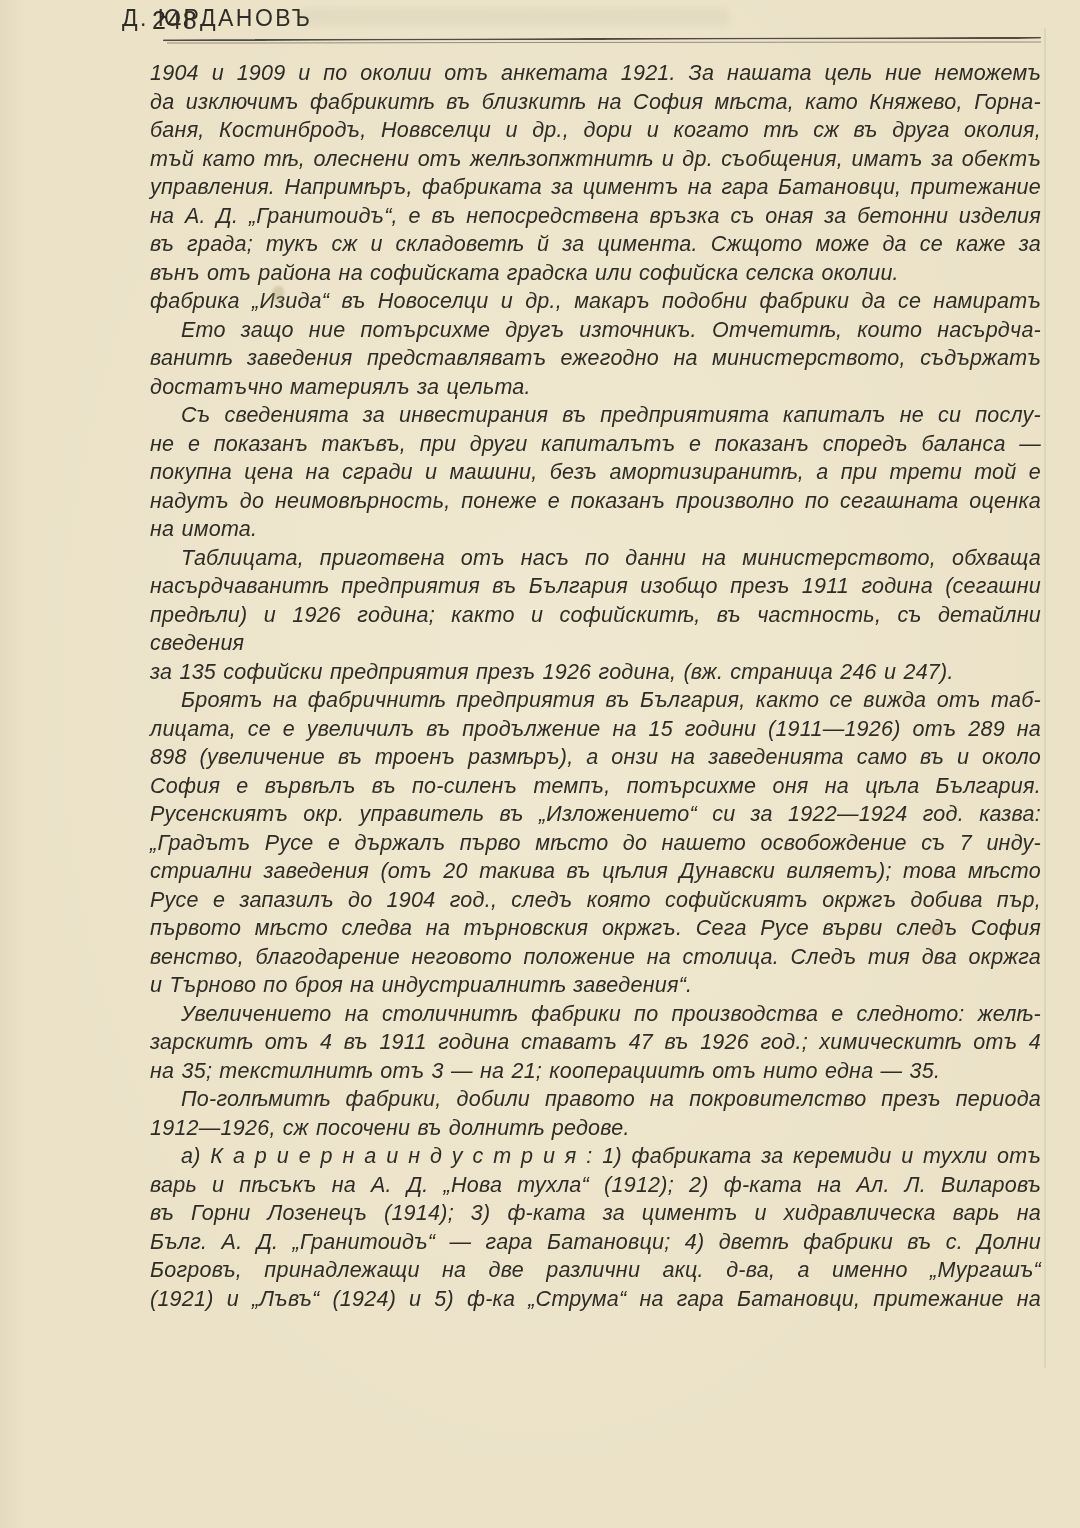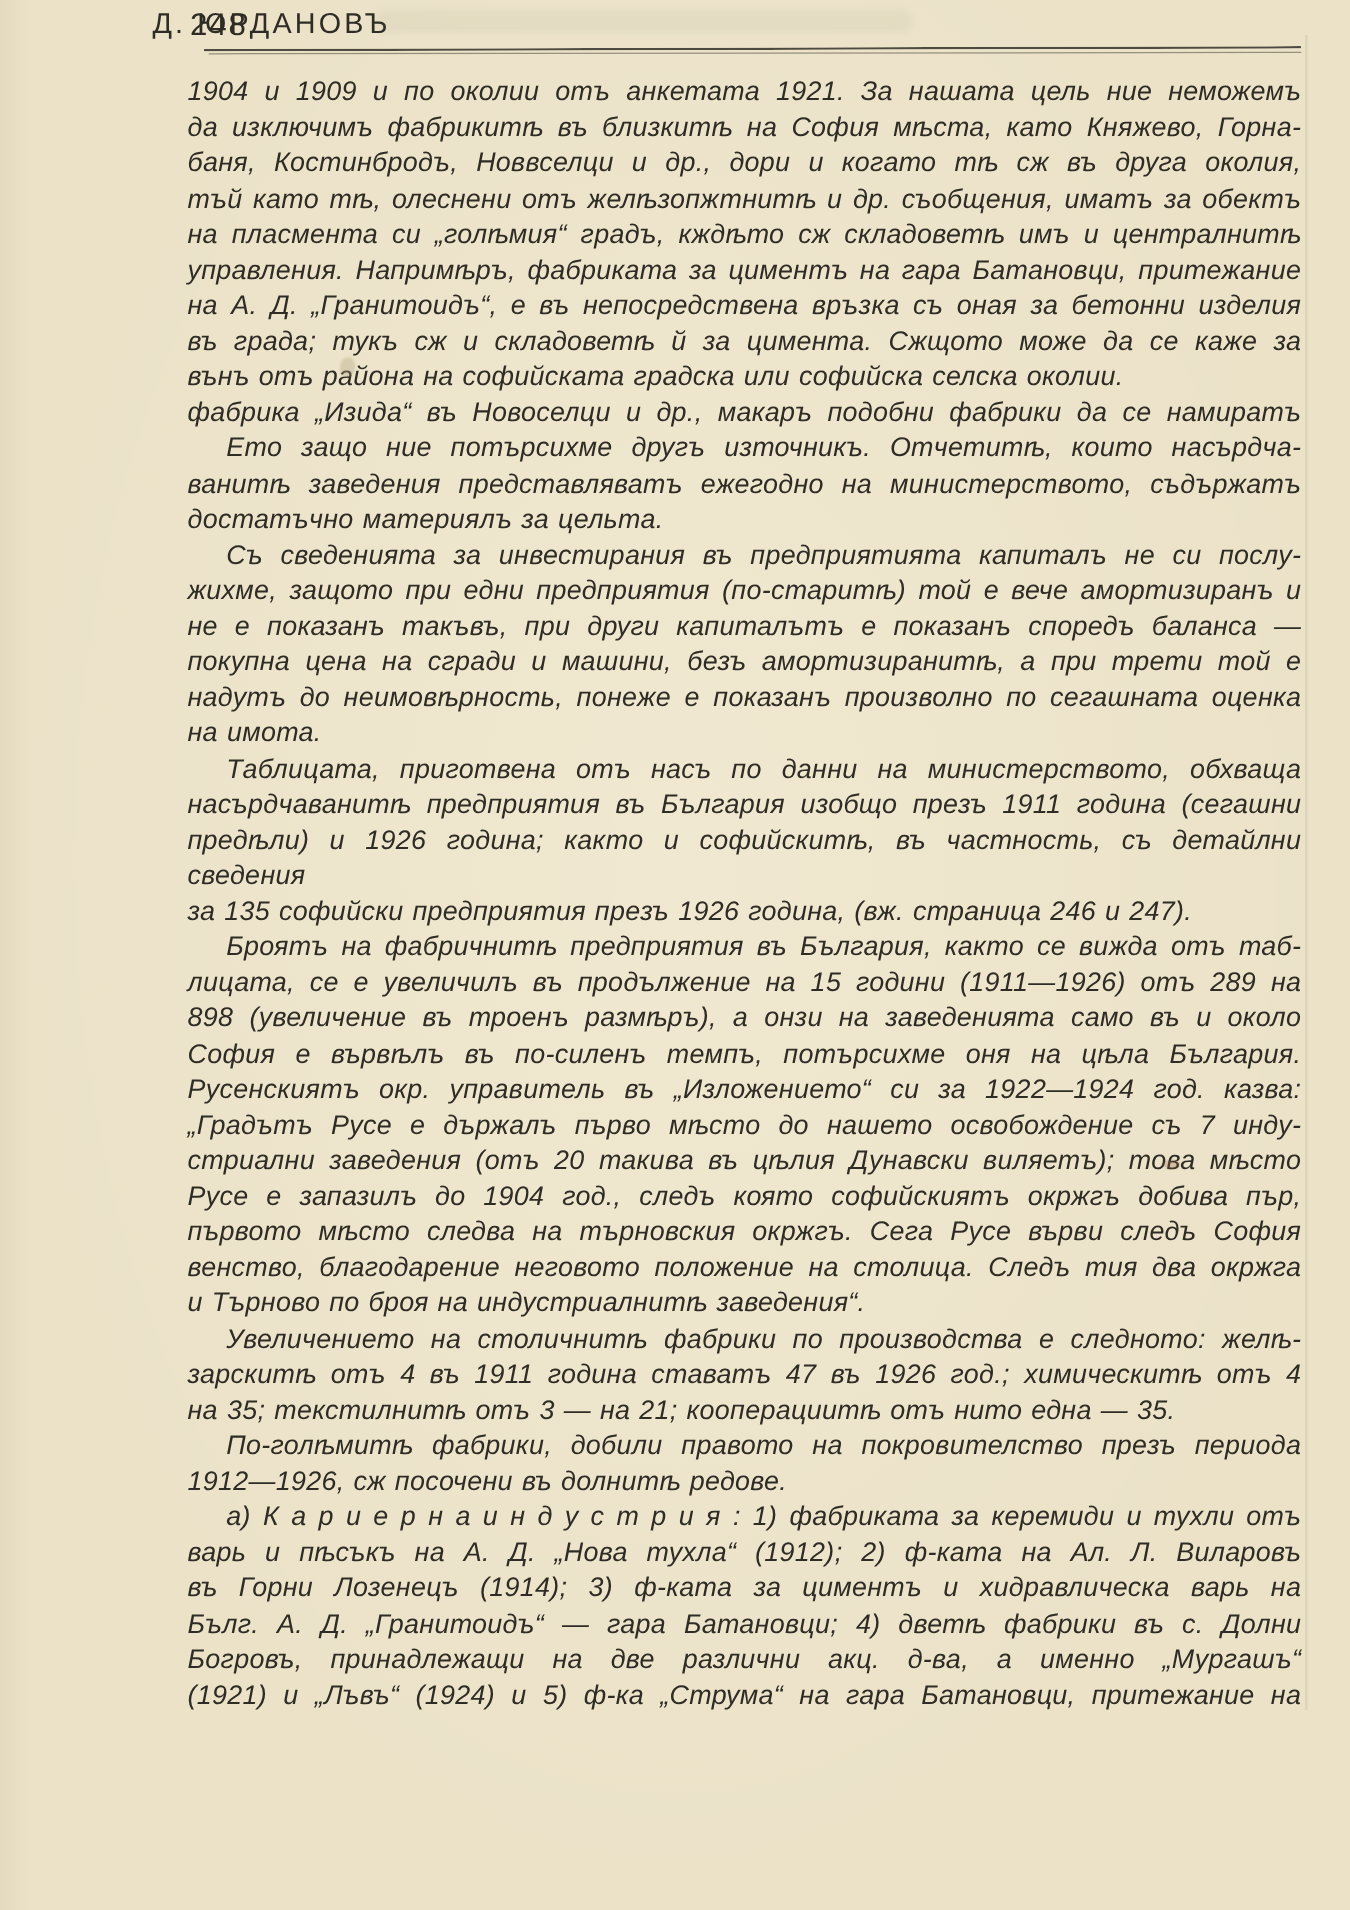--- a/index.html
+++ b/index.html
@@ -140,35 +140,33 @@
     <div class="rl1"></div>
     <div class="rl2"></div>
   </div>
 
   <main class="textblock">
       <div class="para">
         <div class="line">1904 и 1909 и по околии отъ анкетата 1921. За нашата цель ние неможемъ</div>
         <div class="line">да изключимъ фабрикитѣ въ близкитѣ на София мѣста, като Княжево, Горна-</div>
         <div class="line">баня, Костинбродъ, Новвселци и др., дори и когато тѣ сж въ друга околия,</div>
         <div class="line">тъй като тѣ, олеснени отъ желѣзопжтнитѣ и др. съобщения, иматъ за обектъ</div>
-        <div class="line">на пласмента си „голѣмия“ градъ, кждѣто сж складоветѣ имъ и централнитѣ</div>
         <div class="line">управления. Напримѣръ, фабриката за циментъ на гара Батановци, притежание</div>
         <div class="line">на А. Д. „Гранитоидъ“, е въ непосредствена връзка съ оная за бетонни изделия</div>
         <div class="line">въ града; тукъ сж и складоветѣ й за цимента. Сжщото може да се каже за</div>
         <div class="line lastline">вънъ отъ района на софийската градска или софийска селска околии.</div>
         <div class="line">фабрика „Изида“ въ Новоселци и др., макаръ подобни фабрики да се намиратъ</div>
       </div>
       <div class="para">
         <div class="line indent">Ето защо ние потърсихме другъ източникъ. Отчетитѣ, които насърдча-</div>
         <div class="line">ванитѣ заведения представляватъ ежегодно на министерството, съдържатъ</div>
         <div class="line lastline">достатъчно материялъ за цельта.</div>
       </div>
       <div class="para">
         <div class="line indent">Съ сведенията за инвестирания въ предприятията капиталъ не си послу-</div>
-        <div class="line">жихме, защото при едни предприятия (по-старитѣ) той е вече амортизиранъ и</div>
         <div class="line">не е показанъ такъвъ, при други капиталътъ е показанъ споредъ баланса —</div>
         <div class="line">покупна цена на сгради и машини, безъ амортизиранитѣ, а при трети той е</div>
         <div class="line">надутъ до неимовѣрность, понеже е показанъ произволно по сегашната оценка</div>
         <div class="line lastline">на имота.</div>
       </div>
       <div class="para">
         <div class="line indent">Таблицата, приготвена отъ насъ по данни на министерството, обхваща</div>
         <div class="line">насърдчаванитѣ предприятия въ България изобщо презъ 1911 година (сегашни</div>
         <div class="line">предѣли) и 1926 година; както и софийскитѣ, въ частность, съ детайлни сведения</div>
         <div class="line lastline">за 135 софийски предприятия презъ 1926 година, (вж. страница 246 и 247).</div>

